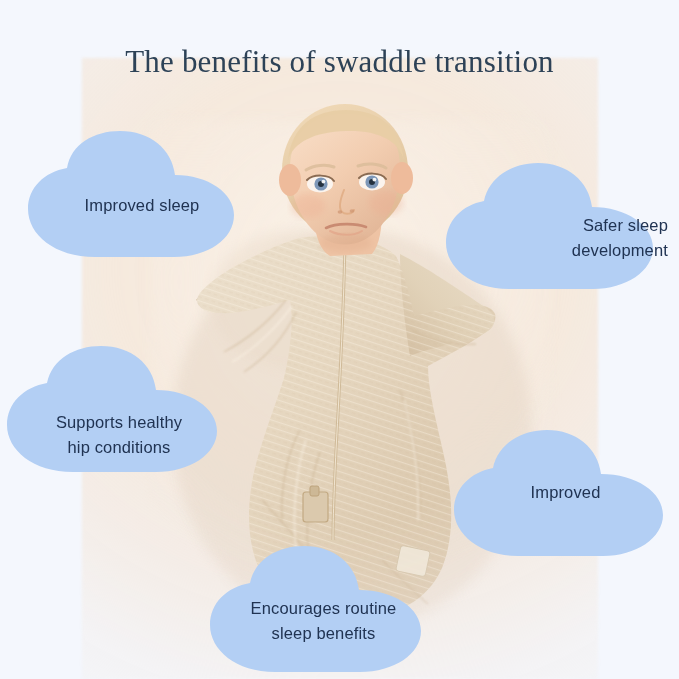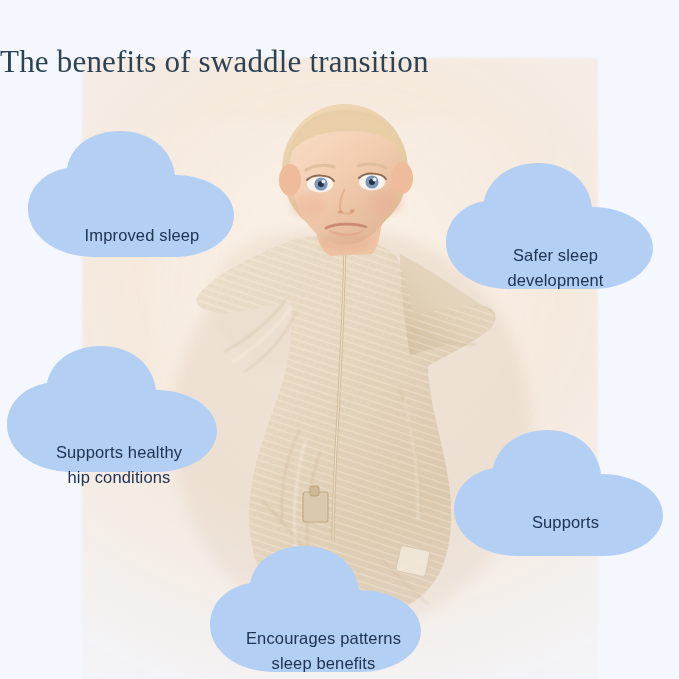--- a/index.html
+++ b/index.html
@@ -65,20 +65,21 @@
     left: 0;
     top: 0;
   }
 
   
   .title {
     position: absolute;
     left: 0;
     top: 44px;
     width: 679px;
+    text-align: center;
     font-family: "Liberation Serif", "DejaVu Serif", serif;
     font-size: 31px;
     font-weight: 400;
     letter-spacing: 0.2px;
     color: #2d4257;
     white-space: nowrap;
   }
 
   
   .cloud {
@@ -89,28 +90,27 @@
     left: 0;
     width: 100%;
     text-align: center;
     font-family: "Liberation Sans", sans-serif;
     font-size: 16.5px;
     font-weight: 400;
     line-height: 25px;
     letter-spacing: 0.15px;
     color: #203352;
     pointer-events: none;
-    margin-top: 30px;
   }
 
   #cloud-improved-sleep      { left: 22px;  top: 131px; width: 240px; height: 126px; }
   #cloud-improved-sleep .cloud-label      { top: 62px; }
 
   #cloud-safer-sleep         { left: 443px; top: 163px; width: 225px; height: 126px; }
-  #cloud-safer-sleep .cloud-label         { top: 50px; }
+  #cloud-safer-sleep .cloud-label         { top: 50px; text-align: right; }
 
   #cloud-hip-development     { left: 3px;   top: 346px; width: 232px; height: 126px; }
   #cloud-hip-development .cloud-label     { top: 64px; }
 
   #cloud-self-soothing       { left: 452px; top: 430px; width: 227px; height: 126px; }
   #cloud-self-soothing .cloud-label       { top: 50px; }
 
   #cloud-sleep-patterns      { left: 207px; top: 546px; width: 233px; height: 126px; }
   #cloud-sleep-patterns .cloud-label      { top: 50px; }
 </style>
@@ -333,29 +333,29 @@
     </div>
   </div>
 
   <div class="cloud" id="cloud-self-soothing">
     <svg width="227" height="126" viewBox="0 0 227 126">
       <path d="M66 126 C28 126 2 104 2 80 C2 58 19 42 41 38
                C46 14 69 0 95 0 C124 0 146 18 149 44
                C184 44 211 62 211 85 C211 108 184 126 151 126 Z" fill="#b3cff4"></path>
     </svg>
     <div class="cloud-label">
-      <div>Supports</div>
+      <div>Improved</div>
     </div>
   </div>
 
   <div class="cloud" id="cloud-sleep-patterns">
     <svg width="233" height="126" viewBox="0 0 233 126">
       <path d="M68 126 C29 126 3 104 3 79 C3 57 20 41 43 37
                C48 13 71 0 97 0 C127 0 149 18 152 44
                C187 44 214 62 214 85 C214 108 187 126 153 126 Z" fill="#b3cff4"></path>
     </svg>
     <div class="cloud-label">
-      <div>Encourages patterns</div>
+      <div>Encourages routine</div>
       <div>sleep benefits</div>
     </div>
   </div>
 
 </div>
 
 </body></html>

